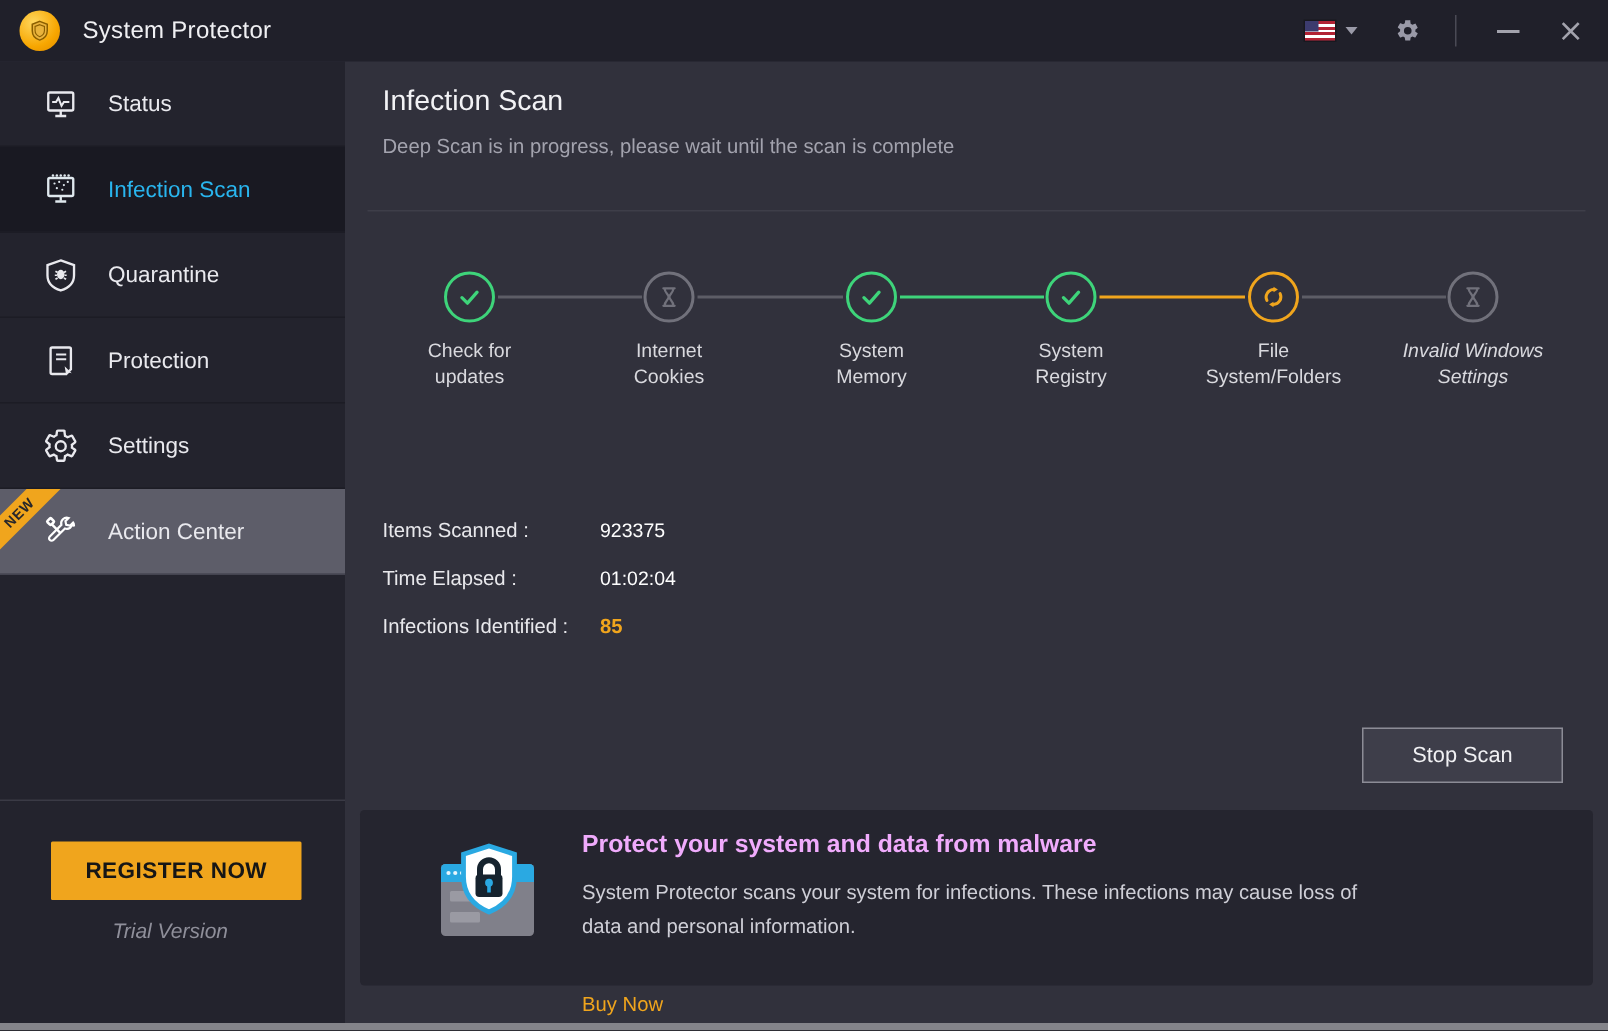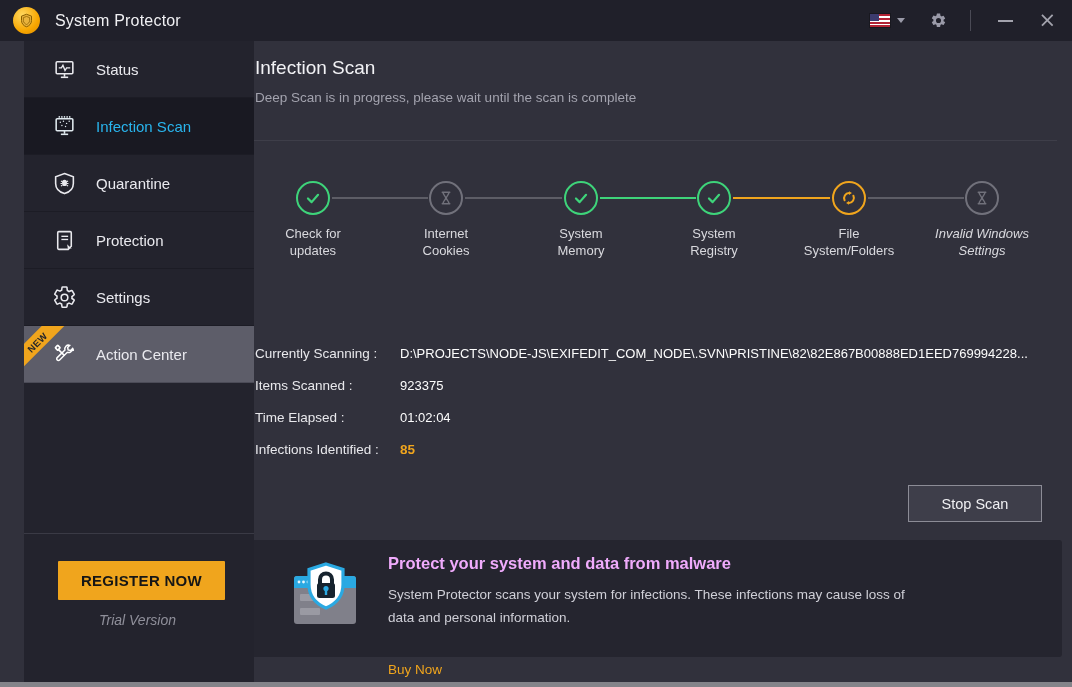--- a/index.html
+++ b/index.html
@@ -23,21 +23,21 @@
           box-shadow:0 0 0 1px rgba(0,0,0,.25); }
   .flag .canton { position:absolute; left:0; top:0; width:9px; height:7px; background:#3c3b6e; }
   .caret { width:0; height:0; border-left:4.5px solid transparent; border-right:4.5px solid transparent;
            border-top:5px solid #9a9aa8; }
   .tb-gear { display:flex; align-items:center; cursor:pointer; padding:2px; margin-left:8px; }
   .tb-div { width:1px; height:21px; background:#4a4a55; margin:0 8px; }
   .tb-min { width:15px; height:2px; background:#a3a3ad; cursor:pointer; margin:0 6px; }
   .tb-close { color:#a3a3ad; font-size:21px; line-height:21px; cursor:pointer; margin-left:6px;
               font-family:"DejaVu Sans", sans-serif; }
   
-  .sidebar { position:absolute; top:41px; left:0; width:230px; height:646px; background:#23232d; z-index:5;margin-left:24px; }
+  .sidebar { position:absolute; top:41px; left:0; width:230px; height:646px; background:#23232d; z-index:5; }
   .side-item { position:relative; height:57px; display:flex; align-items:center; padding-left:28px; gap:19px;
                border-bottom:1px solid #1c1c25; cursor:pointer; overflow:hidden; }
   .side-item .lbl { font-size:15px; color:#e9e9ee; }
   .side-item.active { background:#191922; }
   .side-item.active .lbl { color:var(--active-cyan); }
   .side-item.elevated { background:#5d5d69; border-bottom:1px solid #4b4b57; }
   .ribbon { position:absolute; left:-19px; top:8px; width:64px; transform:rotate(-45deg);
             background:var(--accent-orange); color:#26262b; font-size:9.5px; font-weight:bold;
             text-align:center; padding:2.5px 0; letter-spacing:.5px; }
   .side-sep { position:absolute; left:0; top:492px; width:230px; height:1px; background:#3a3a45; }
@@ -294,24 +294,20 @@
         </div>
         <div class="step-label">
           <div>Invalid Windows</div>
             <div>Settings</div>
         </div>
       </div>
     </div>
 
     <div class="details">
       <div class="detail-row">
-        <span class="detail-label">Currently Scanning :</span>
-        <span class="detail-value">D:\PROJECTS\NODE-JS\EXIFEDIT_COM_NODE\.SVN\PRISTINE\82\82E867B00888ED1EED769994228...</span>
-      </div>
-      <div class="detail-row">
         <span class="detail-label">Items Scanned :</span>
         <span class="detail-value">923375</span>
       </div>
       <div class="detail-row">
         <span class="detail-label">Time Elapsed :</span>
         <span class="detail-value">01:02:04</span>
       </div>
       <div class="detail-row">
         <span class="detail-label">Infections Identified :</span>
         <span class="detail-value highlight">85</span>

